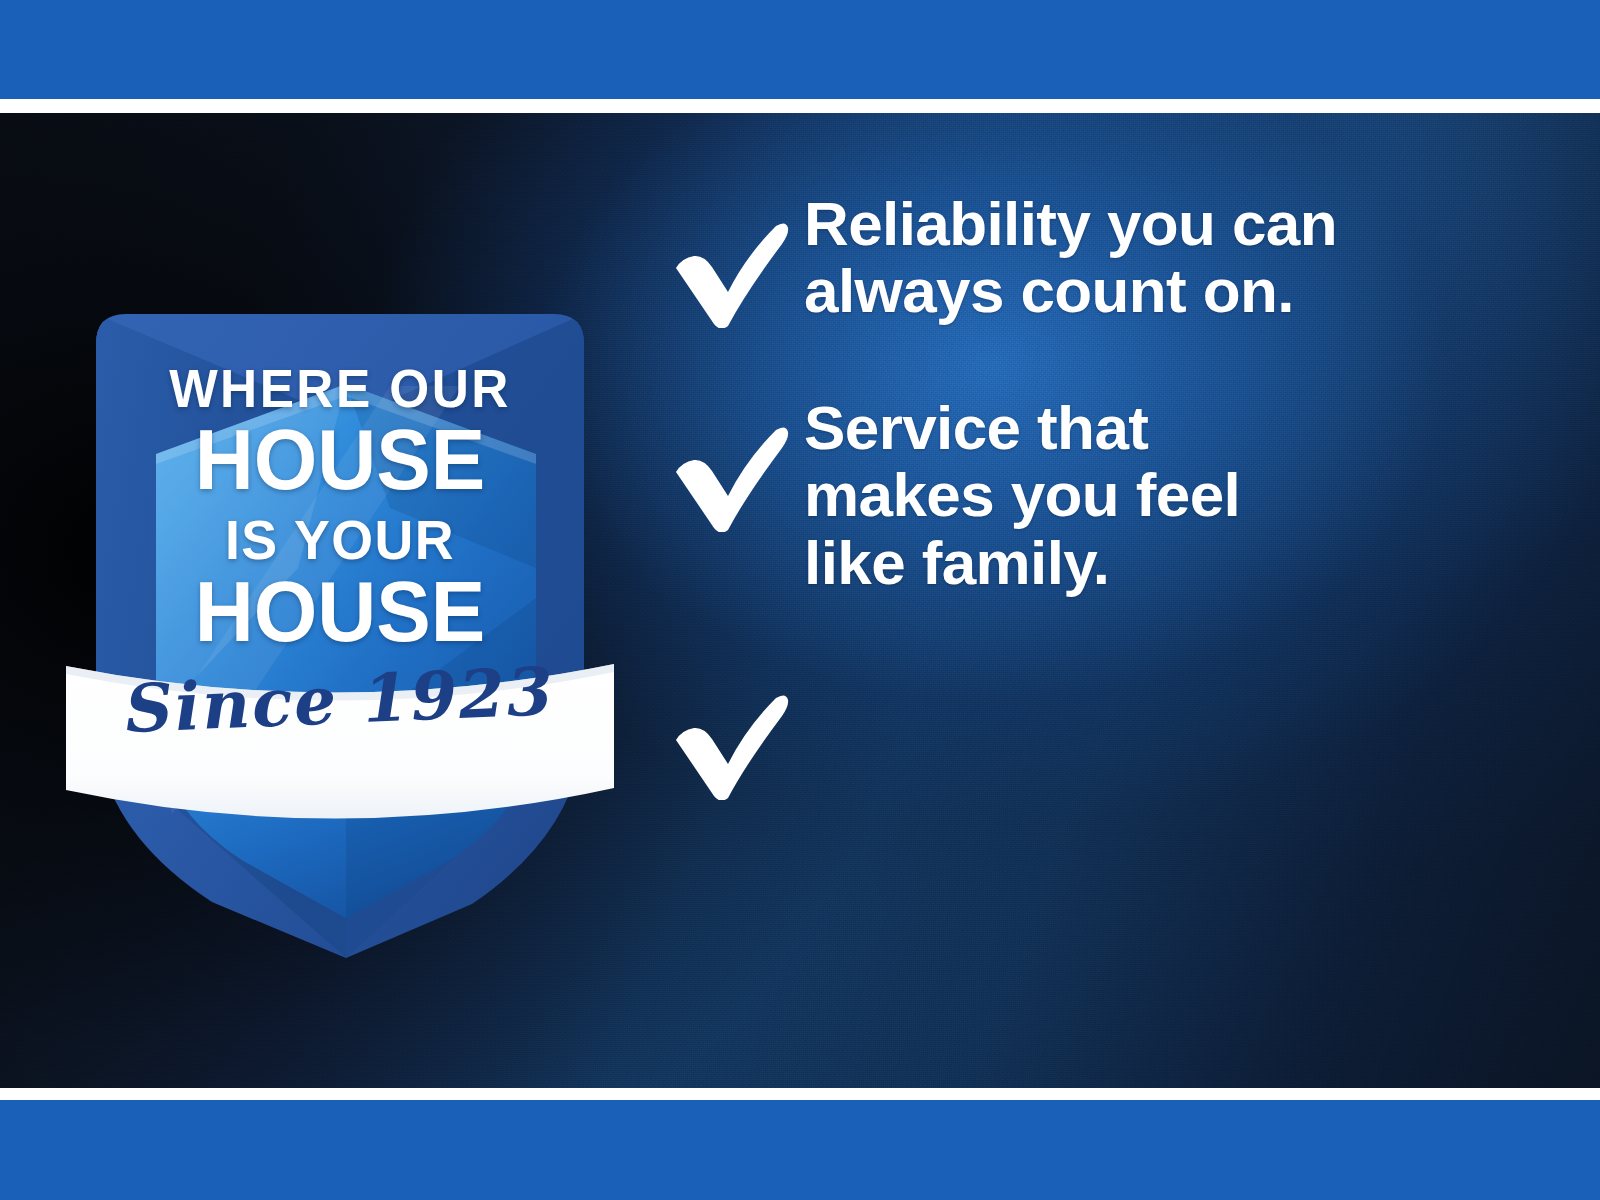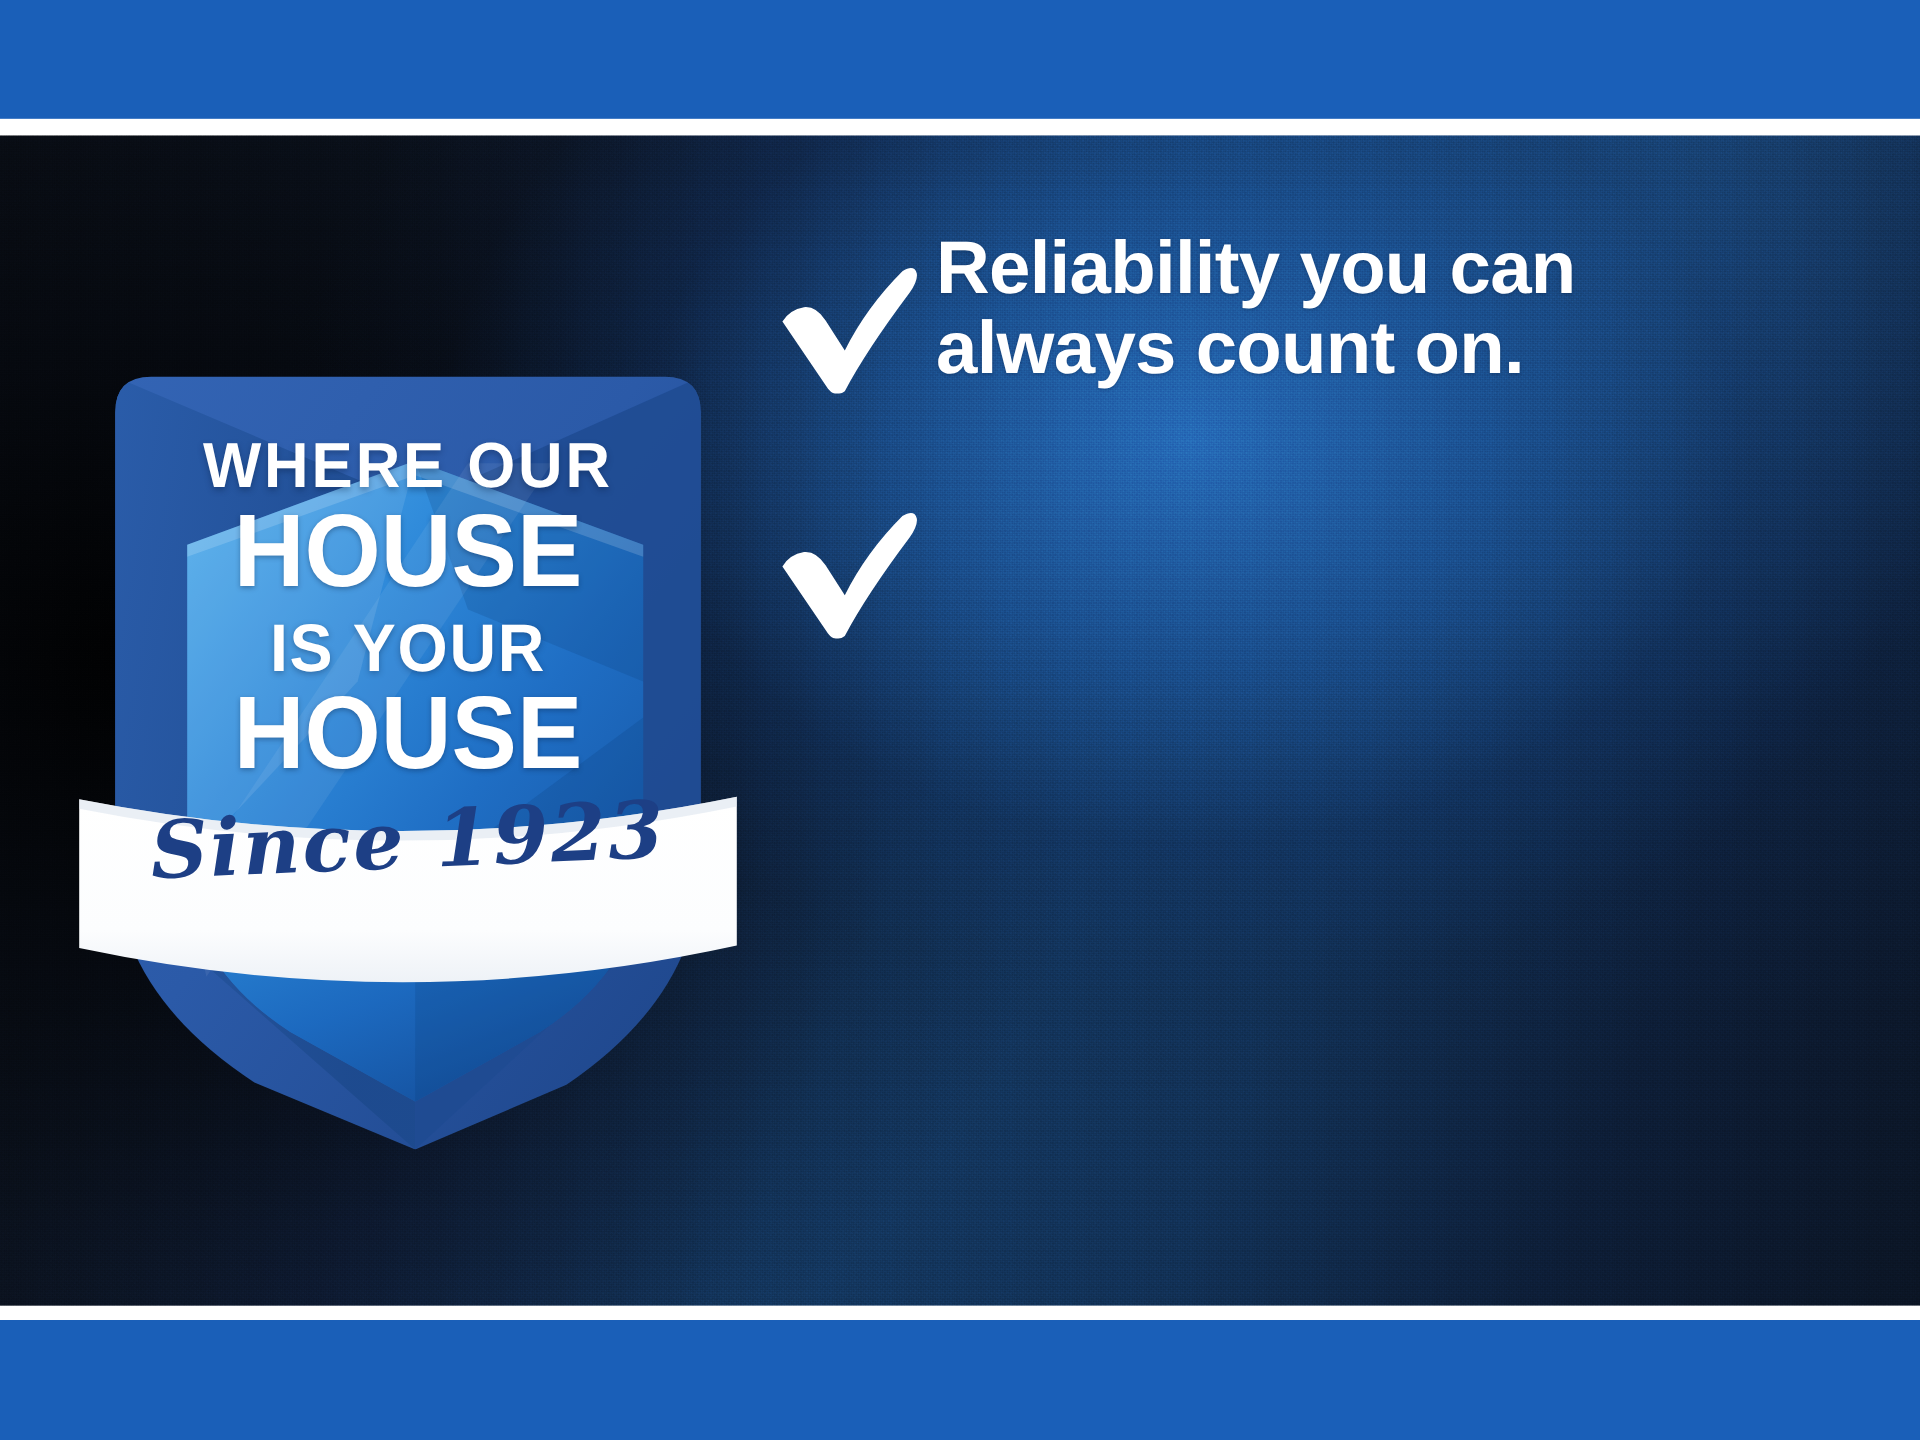--- a/index.html
+++ b/index.html
@@ -149,21 +149,21 @@
     font-size: 66px;
     letter-spacing: 2px;
     line-height: 1;
     transform: rotate(-2.4deg);
     white-space: nowrap;
   }
 
   
   .bullets {
     position: absolute;
-    left: 648px;
+    left: 672px;
     top: 190px;
     width: 880px;
   }
   .bullet-row {
     position: relative;
     display: flex;
     align-items: flex-start;
     margin-bottom: 66px;
   }
   .check-wrap {
@@ -279,20 +279,32 @@
         <svg viewBox="0 0 118 108" xmlns="http://www.w3.org/2000/svg" aria-hidden="true">
           <path d="M4 48 Q10 38 22 36 Q32 35 40 47 L56 72
                    Q74 36 104 6 Q114 0 116 8 Q117 14 110 24
                    Q74 72 56 106 Q48 112 42 104 Z" fill="#ffffff"></path>
         </svg>
       </span>
       <span class="bullet-text">Reliability you can
 always count on.</span>
     </div>
 
+    <div class="bullet-row">
+      <span class="check-wrap">
+        <svg viewBox="0 0 118 108" xmlns="http://www.w3.org/2000/svg" aria-hidden="true">
+          <path d="M4 48 Q10 38 22 36 Q32 35 40 47 L56 72
+                   Q74 36 104 6 Q114 0 116 8 Q117 14 110 24
+                   Q74 72 56 106 Q48 112 42 104 Z" fill="#ffffff"></path>
+        </svg>
+      </span>
+      <span class="bullet-text">Service that
+makes you feel
+like family.</span>
+    </div>
 
     <div class="bullet-row">
       <span class="check-wrap">
         <svg viewBox="0 0 118 108" xmlns="http://www.w3.org/2000/svg" aria-hidden="true">
           <path d="M4 48 Q10 38 22 36 Q32 35 40 47 L56 72
                    Q74 36 104 6 Q114 0 116 8 Q117 14 110 24
                    Q74 72 56 106 Q48 112 42 104 Z" fill="#ffffff"></path>
         </svg>
       </span>
     </div>

